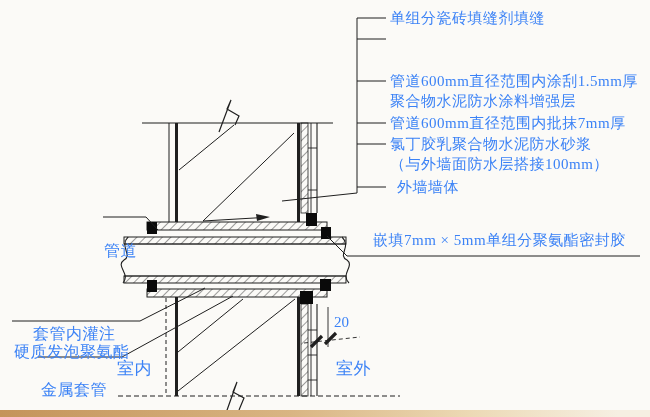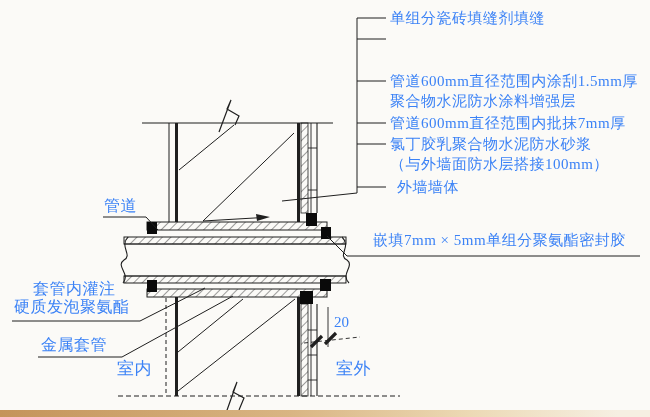--- a/index.html
+++ b/index.html
@@ -5,21 +5,21 @@
   html,body{margin:0;padding:0;background:#e9e9e9;}
   #stage{
     position:relative;width:650px;height:417px;margin:0 auto;
     background:#fbfaf7;overflow:hidden;
     font-family:"Liberation Serif","DejaVu Serif",serif;
     color:#3b82f6;
   }
   #linework{position:absolute;left:0;top:0;}
   .lbl{position:absolute;white-space:nowrap;line-height:1.15;letter-spacing:.5px;}
   .lbl-r{font-size:15px;}
-  .lbl-l{font-size:16px;}
+  .lbl-l{font-size:16px;margin-top:45px;}
   .lbl-room{font-size:17px;}
   .lbl-dim{font-size:15px;letter-spacing:0;}
   .ital{font-style:italic;padding:0 2px;}
   #scan-strip{
     position:absolute;left:0;bottom:0;width:100%;height:7px;
     background:linear-gradient(to right,#c4945a,#d9b583 45%,#ecd9b4 72%,#f6efe2 95%);
   }
 </style>
 </head>
 <body>

